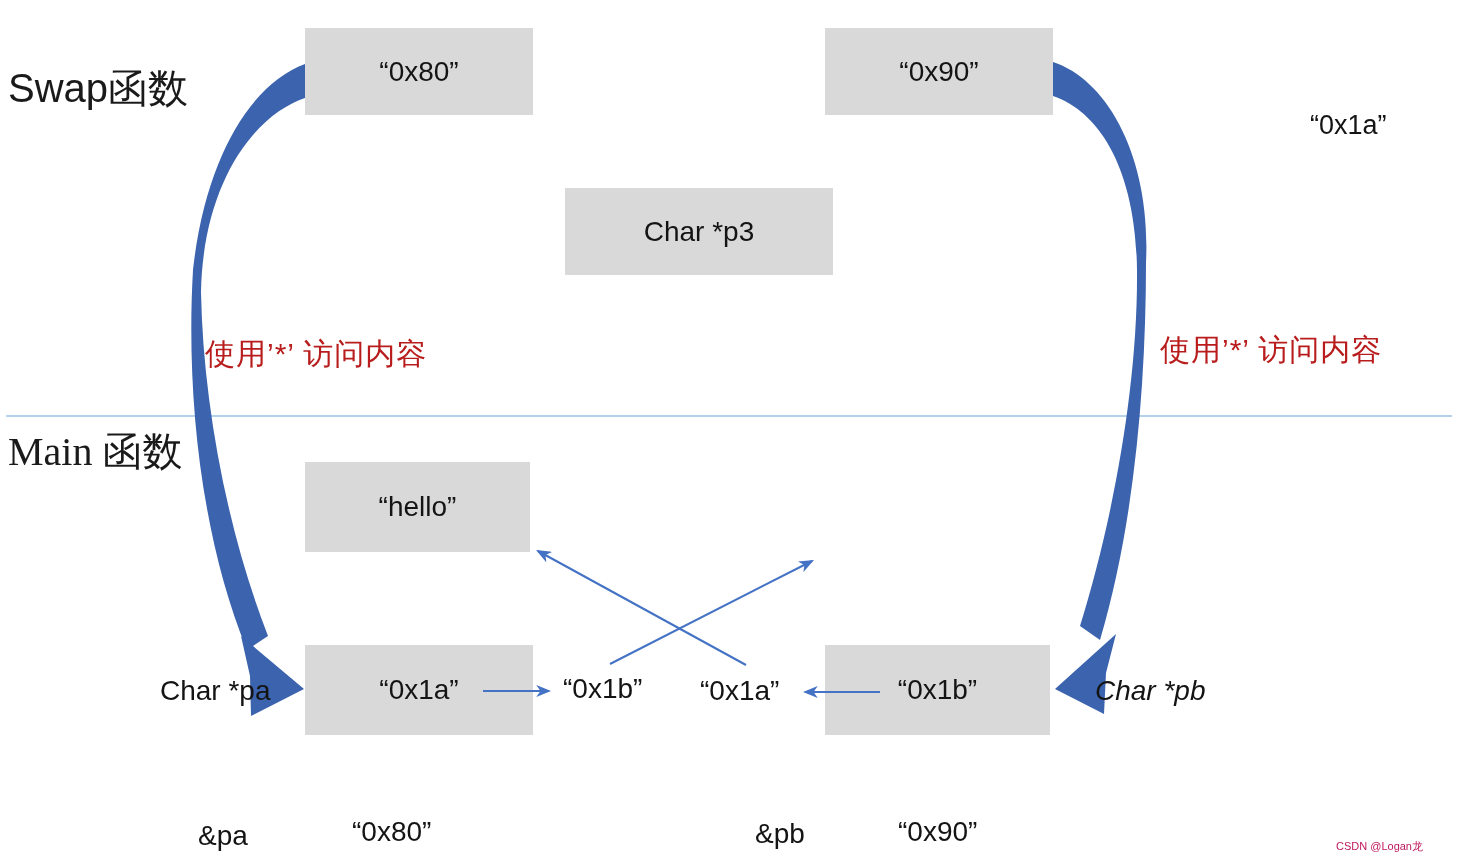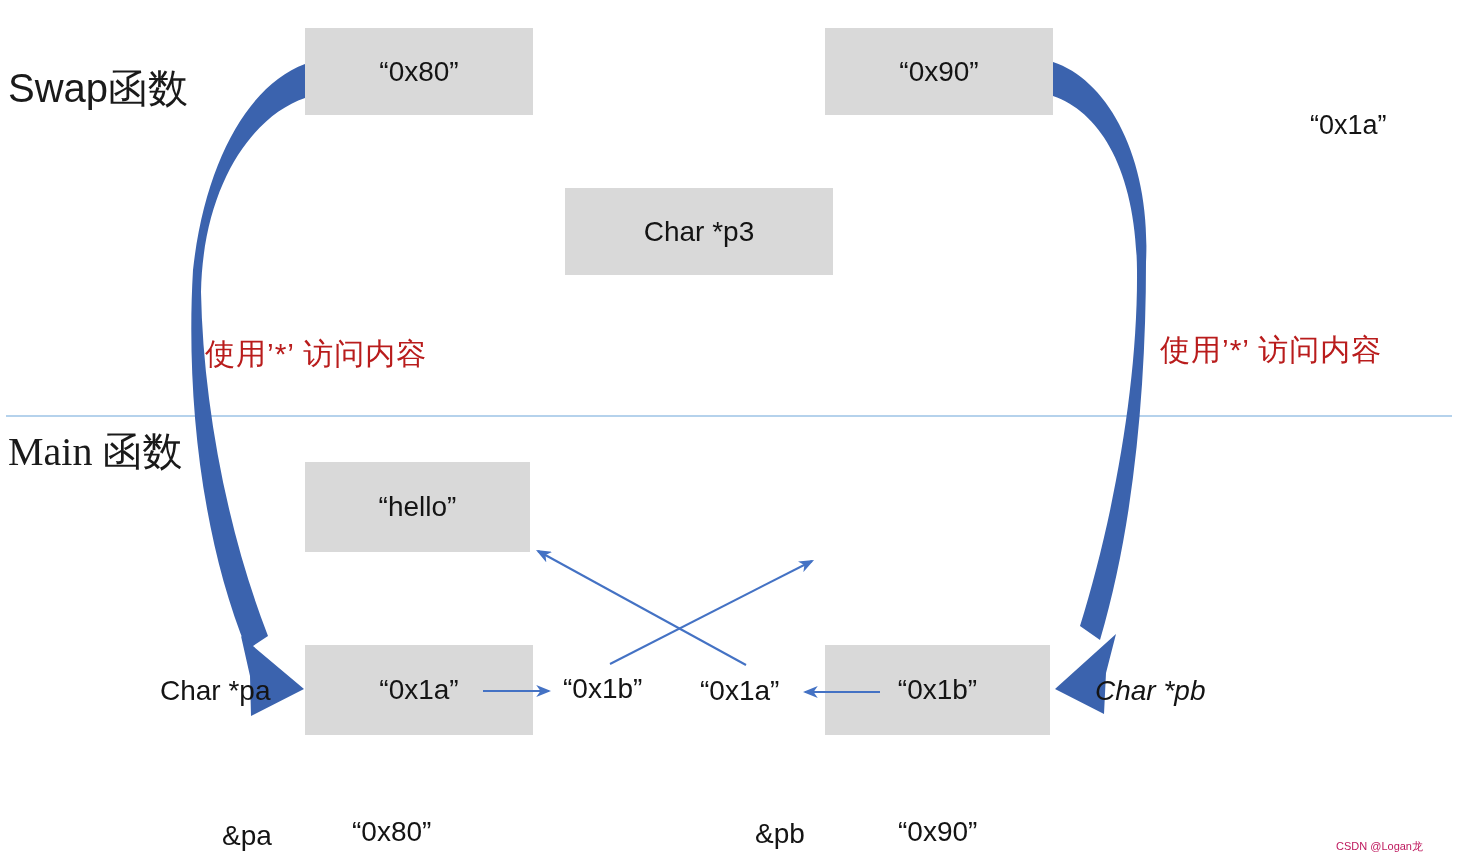--- a/index.html
+++ b/index.html
@@ -110,20 +110,20 @@
   <div class="abs note" style="left:1160px; top:330px;">使用’*’ 访问内容</div>
 
   <div class="abs ptr-label" style="left:160px; top:675px;">Char *pa</div>
   <div class="abs ptr-label" style="left:1095px; top:675px;font-style:italic;">Char *pb</div>
 
   <div class="abs mid-label" style="left:563px; top:673px;">“0x1b”</div>
   <div class="abs mid-label" style="left:700px; top:675px;">“0x1a”</div>
 
   <div class="abs top-right-label" style="left:1310px; top:110px;">“0x1a”</div>
 
-  <div class="abs bottom-label" style="left:222px; top:820px;">&amp;pa</div>
+  <div class="abs bottom-label" style="left:198px; top:820px;">&amp;pa</div>
   <div class="abs bottom-label" style="left:352px; top:816px;">“0x80”</div>
   <div class="abs bottom-label" style="left:755px; top:818px;">&amp;pb</div>
   <div class="abs bottom-label" style="left:898px; top:816px;">“0x90”</div>
 
   <div class="abs watermark" style="left:1336px; top:839px;">CSDN @Logan龙</div>
 
 </div>
 
 </body></html>

